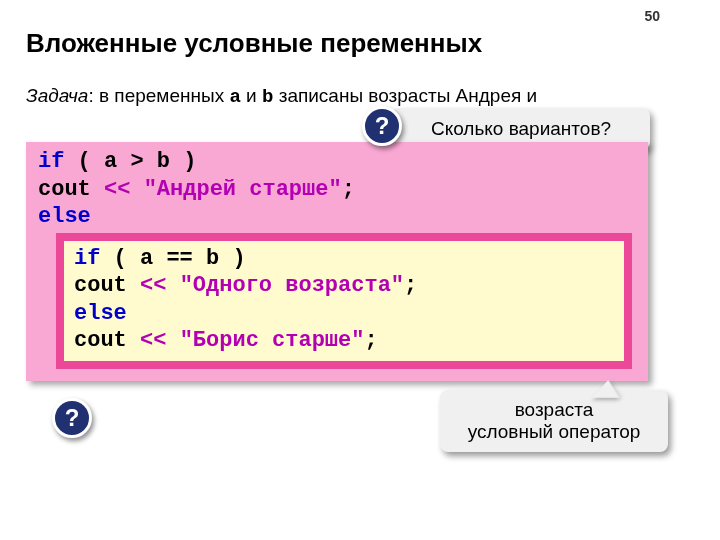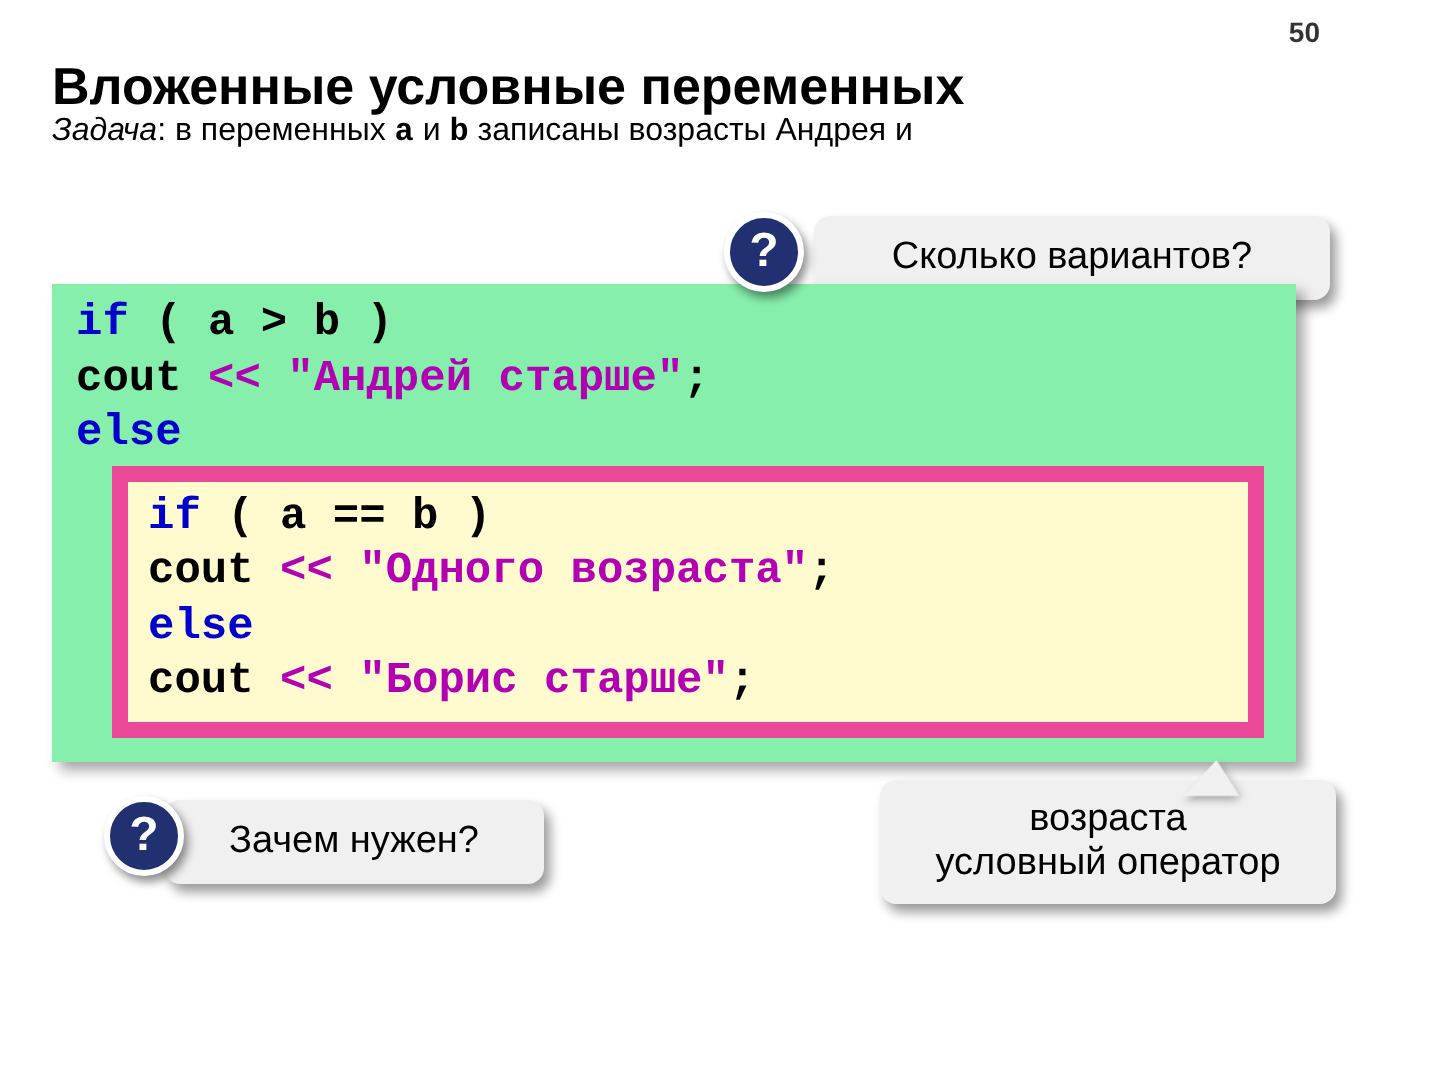--- a/index.html
+++ b/index.html
@@ -27,41 +27,41 @@
   }
   .title {
     position: absolute;
     top: 28px;
     left: 26px;
     font-size: 26px;
     font-weight: bold;
   }
   .task {
     position: absolute;
-    top: 56px;
+    top: 84px;
     left: 26px;
     right: 30px;
-    font-size: 16px;
+    font-size: 19px;
     line-height: 1.25;
   }
   .task .label {
     font-style: italic;
   }
   .task .mono {
     font-family: "Courier New", monospace;
     font-weight: bold;
   }
 
   .code-outer {
     position: absolute;
     top: 142px;
     left: 26px;
     width: 598px;
     padding: 6px 12px 12px 12px;
-    background: #86efac;
+    background: #f9a8d4;
     box-shadow: 4px 4px 6px rgba(0,0,0,0.35);
     font-family: "Courier New", monospace;
     font-size: 22px;
     line-height: 1.25;
     color: #000;
   }
   .code-outer .kw  { color: #0000cc; font-weight: bold; }
   .code-outer .str { color: #b300b3; font-weight: bold; }
   .code-outer .txt { font-weight: bold; }
 
@@ -101,21 +101,21 @@
     color: #fff;
     font-weight: bold;
     font-size: 24px;
     line-height: 34px;
     text-align: center;
     z-index: 5;
   }
 
   
   .q-variants-badge { top: 106px; left: 362px; }
-  .variants-box     { top: 108px; left: 407px; width: 230px; height: 30px; }
+  .variants-box     { top: 108px; left: 392px; width: 230px; height: 30px; }
 
   .q-why-badge      { top: 398px; left: 52px; }
   .why-box          { top: 400px; left: 82px;  width: 162px; height: 30px; }
 
   .nested-box       { top: 390px; left: 440px; width: 200px; height: 50px; }
 
   
   .tail {
     position: absolute;
     top: 380px;
@@ -155,23 +155,20 @@
     <div><span class="kw">else</span></div>
 
     <div class="code-inner">
       <div><span class="kw">if</span><span class="txt"> ( a == b )</span></div>
       <div><span class="txt">  cout </span><span class="str">&lt;&lt;</span><span class="txt"> </span><span class="str">"Одного возраста"</span><span class="txt">;</span></div>
       <div><span class="kw">else</span></div>
       <div><span class="txt">  cout </span><span class="str">&lt;&lt;</span><span class="txt"> </span><span class="str">"Борис старше"</span><span class="txt">;</span></div>
     </div>
   </div>
 
-  <div class="callout-box why-box">
-    <span>Зачем нужен?</span>
-  </div>
   <div class="q-badge q-why-badge">?</div>
 
   <div class="tail"></div>
   <div class="callout-box nested-box">
     <div>
       <span>возраста</span><br>
       <span>условный оператор</span>
     </div>
   </div>
 

